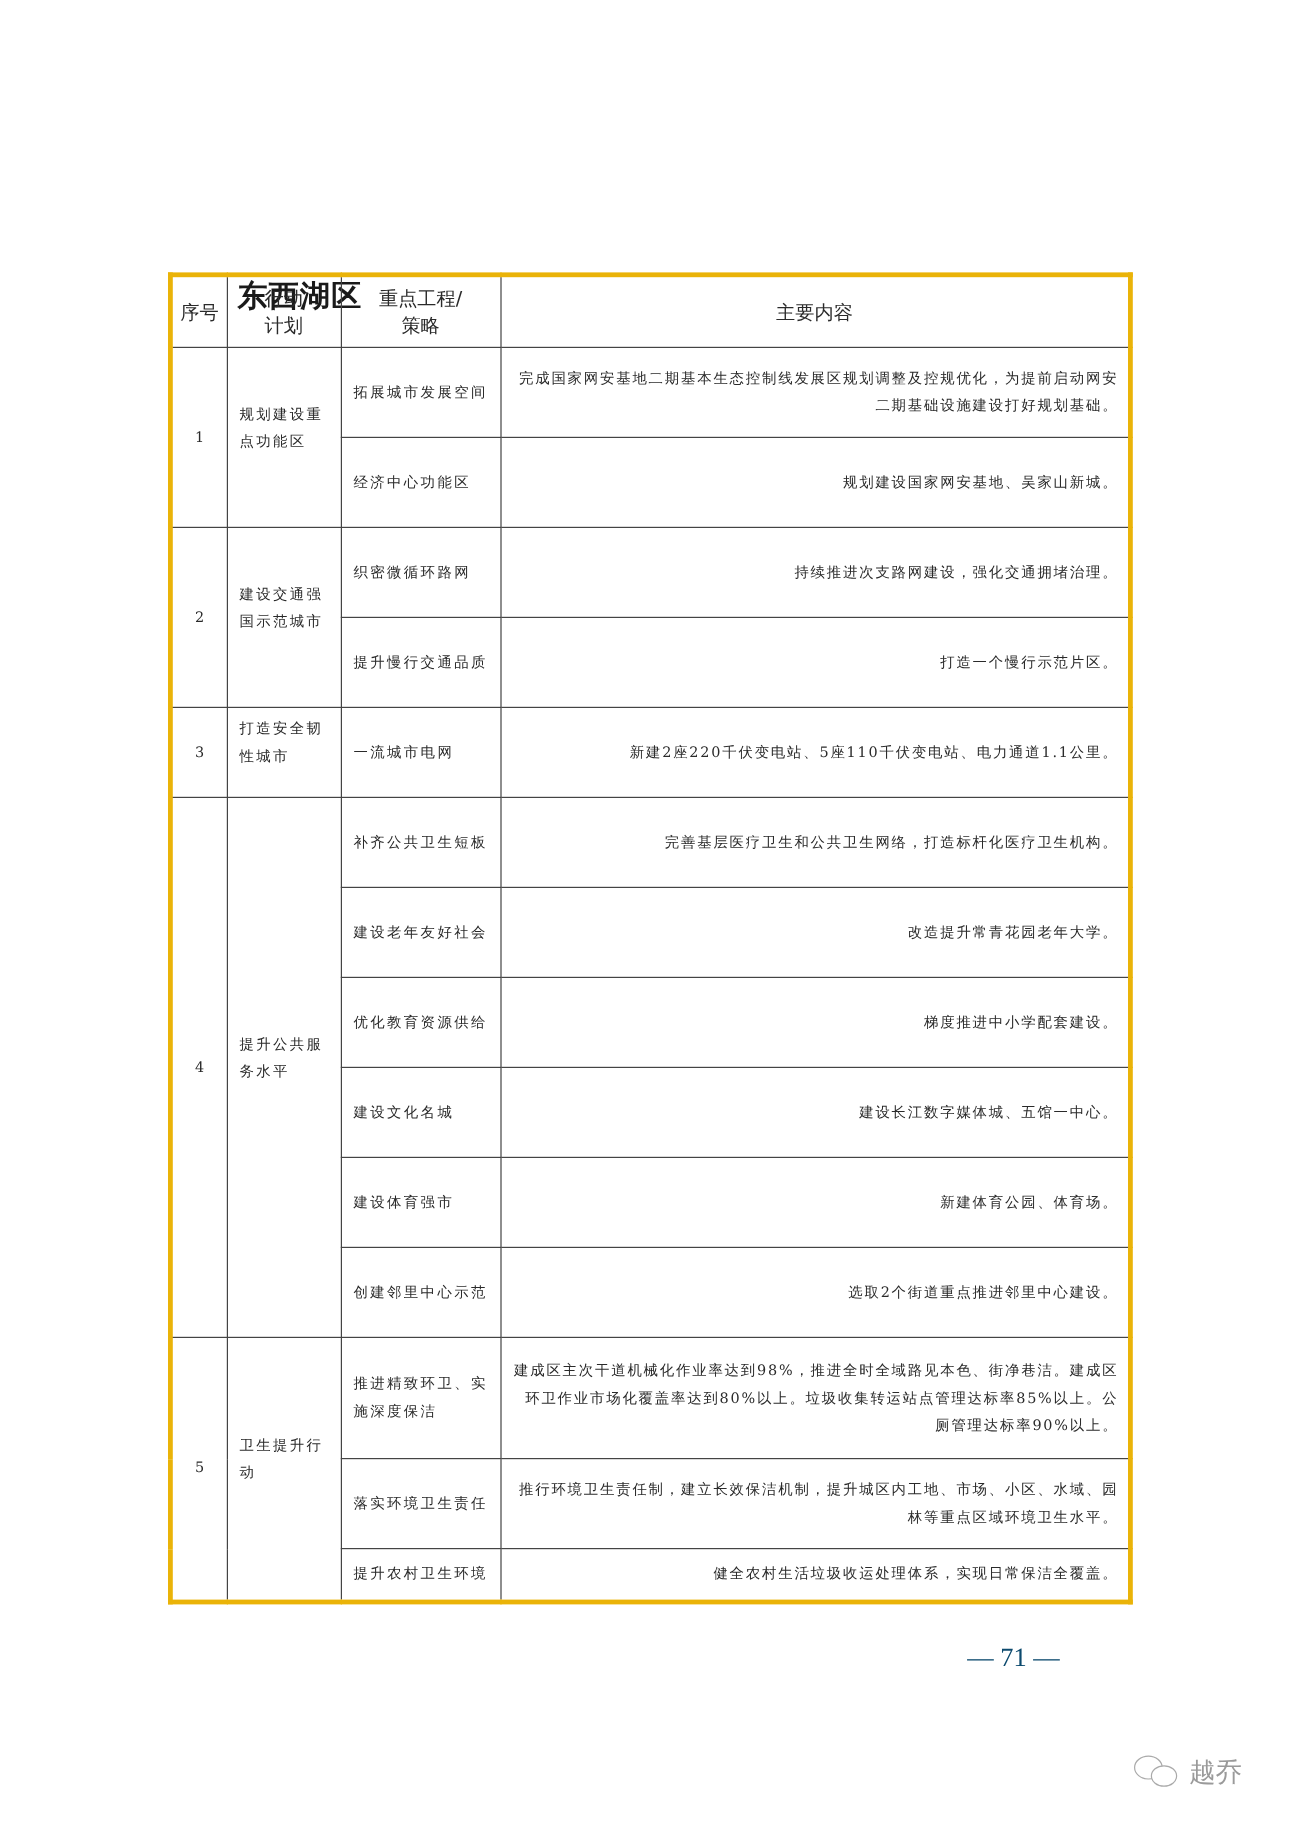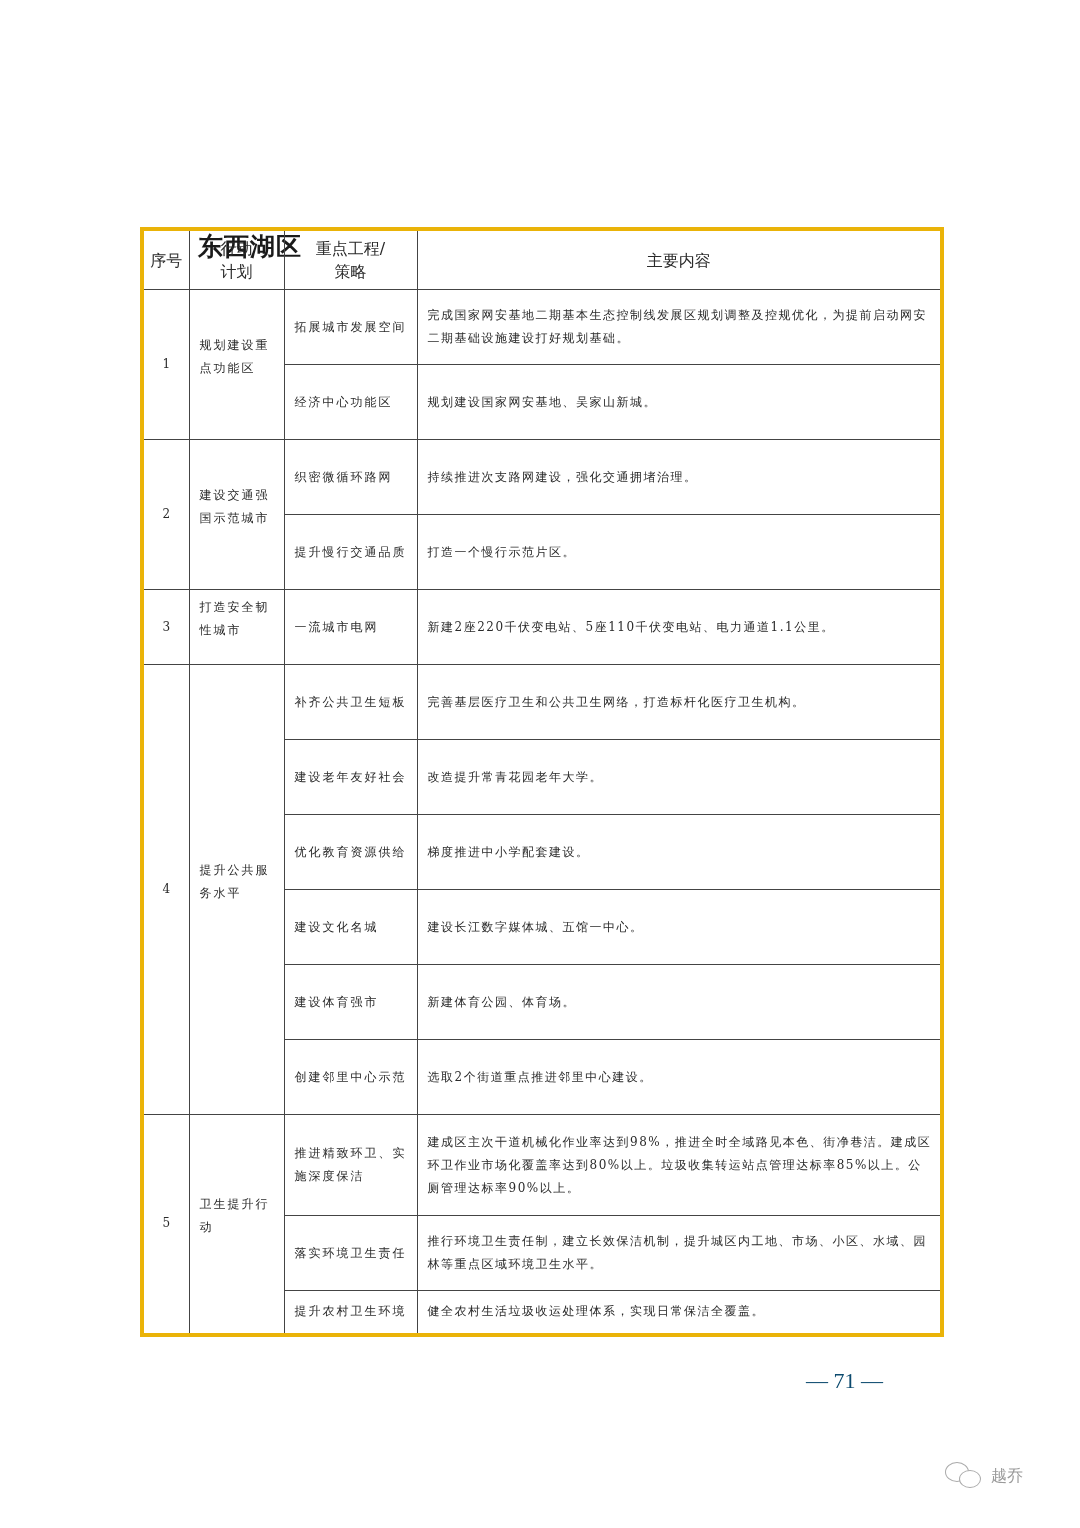--- a/index.html
+++ b/index.html
@@ -8,26 +8,26 @@
   .title { position:absolute; left:198px; top:192px; font-size:25px; font-weight:bold;
            font-family:"DejaVu Sans", sans-serif; color:#1a1a1a; letter-spacing:1px;margin-top:38px; }
   table { position:absolute; left:140px; top:227px; width:800px; border-collapse:collapse;
           border:4px solid #eab308; table-layout:fixed; }
   td, th { border:1px solid #444; font-size:12px; line-height:23px; font-weight:normal;
            color:#2a2a2a; vertical-align:middle; }
   th { font-family:"DejaVu Sans", sans-serif; font-size:16px; text-align:center; height:56px; }
   td.num { text-align:center; }
   td.plan { padding:0 6px 16px 10px; letter-spacing:2px; }
   td.proj { padding:0 6px 0 10px; letter-spacing:2px; }
-  td.cont { padding:0 8px 0 10px; letter-spacing:1.5px; }
+  td.cont { padding:0 8px 0 10px; letter-spacing:1.5px;text-align:right; }
   .r76 { height:75px; }
   .footer-page { position:absolute; left:806px; top:1368px; font-size:22px; color:#0c4a6e;
                  font-family:"Liberation Serif", serif; }
   .watermark { position:absolute; left:945px; top:1462px; display:flex; align-items:center;
-               color:#9a9a9a; font-size:16px; font-family:"DejaVu Sans", sans-serif; }
+               color:#9a9a9a; font-size:22px; font-family:"DejaVu Sans", sans-serif; }
   .wm-icon { width:40px; height:28px; position:relative; margin-right:6px; }
   .wm-icon .b1 { position:absolute; left:0; top:0; width:22px; height:18px; border:1.5px solid #aaa; border-radius:50%; }
   .wm-icon .b2 { position:absolute; left:14px; top:8px; width:20px; height:16px; border:1.5px solid #aaa; border-radius:50%; background:#fff; }
 </style>
 </head>
 <body>
 
 <div class="title">东西湖区</div>
 
 <table>

